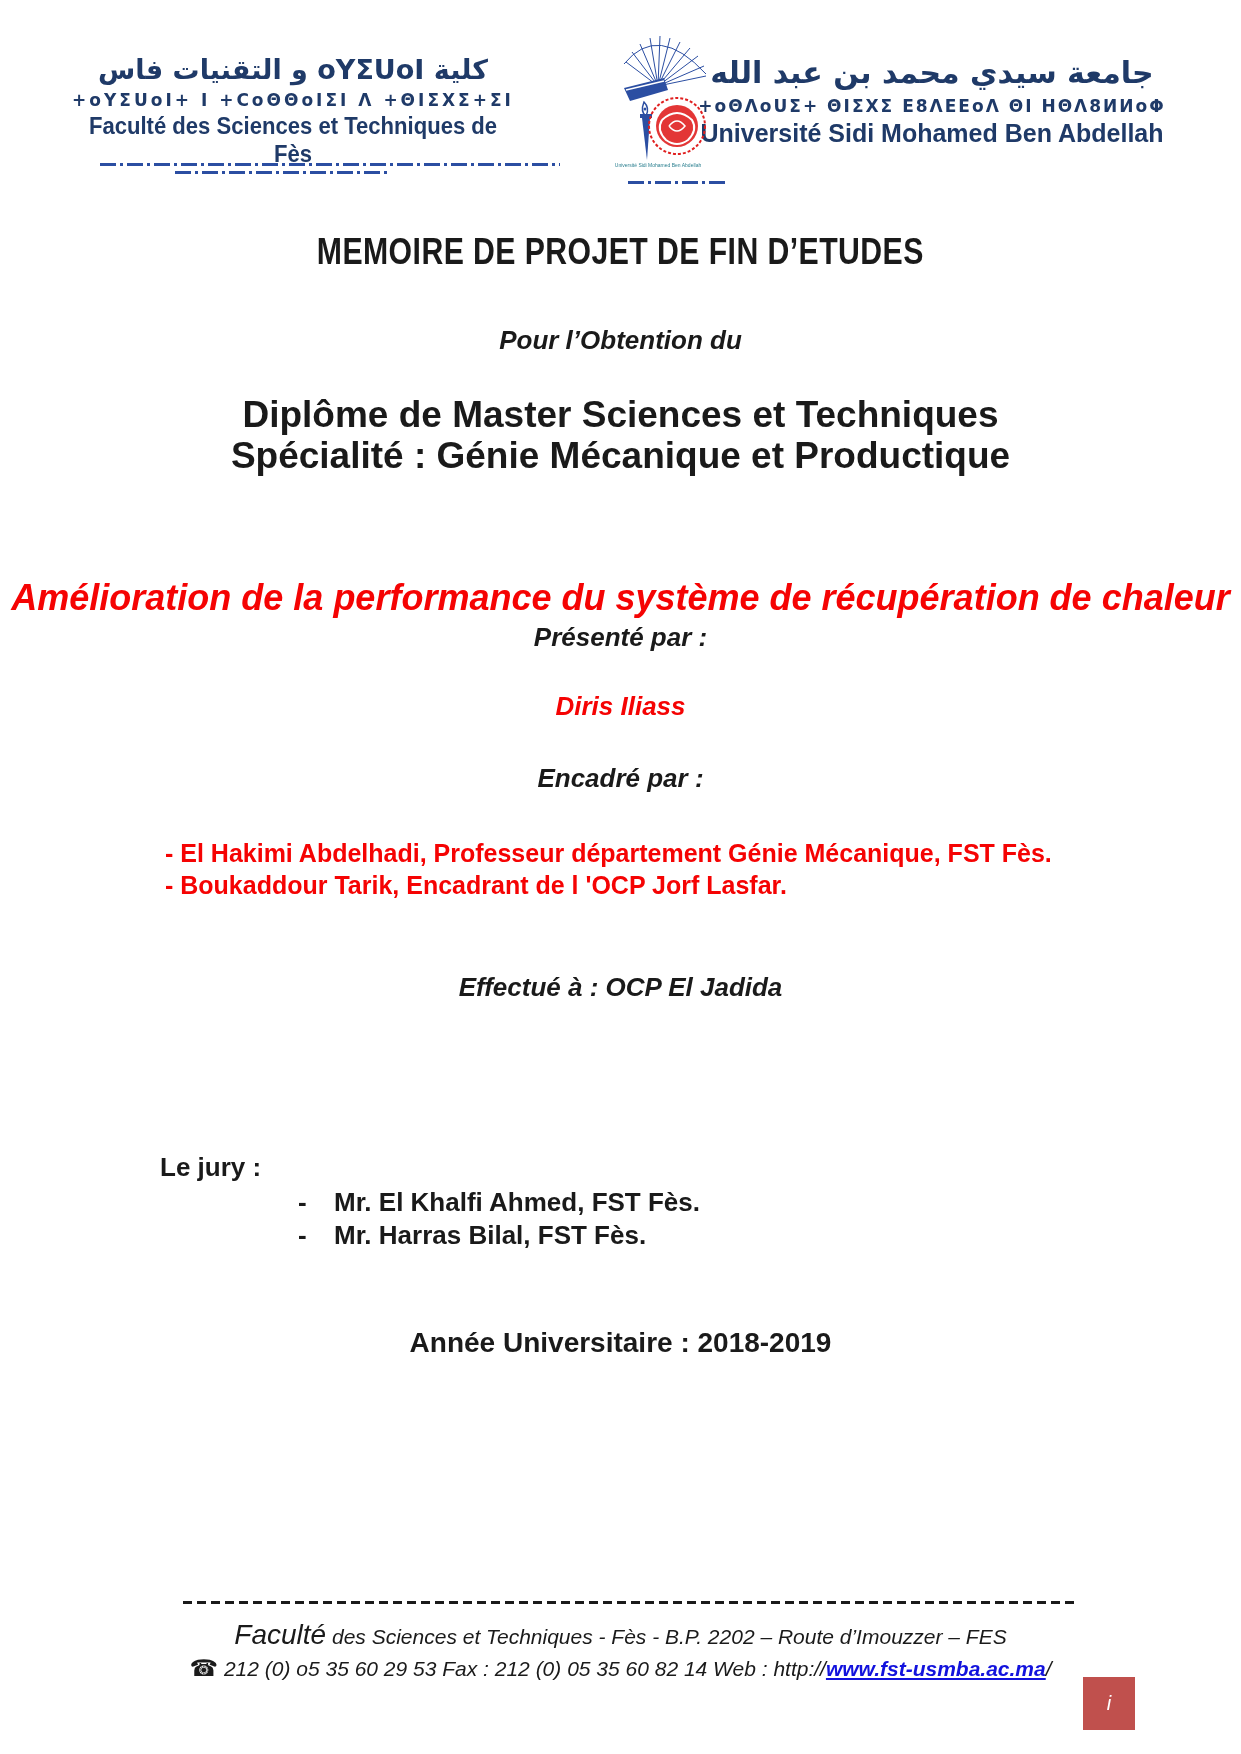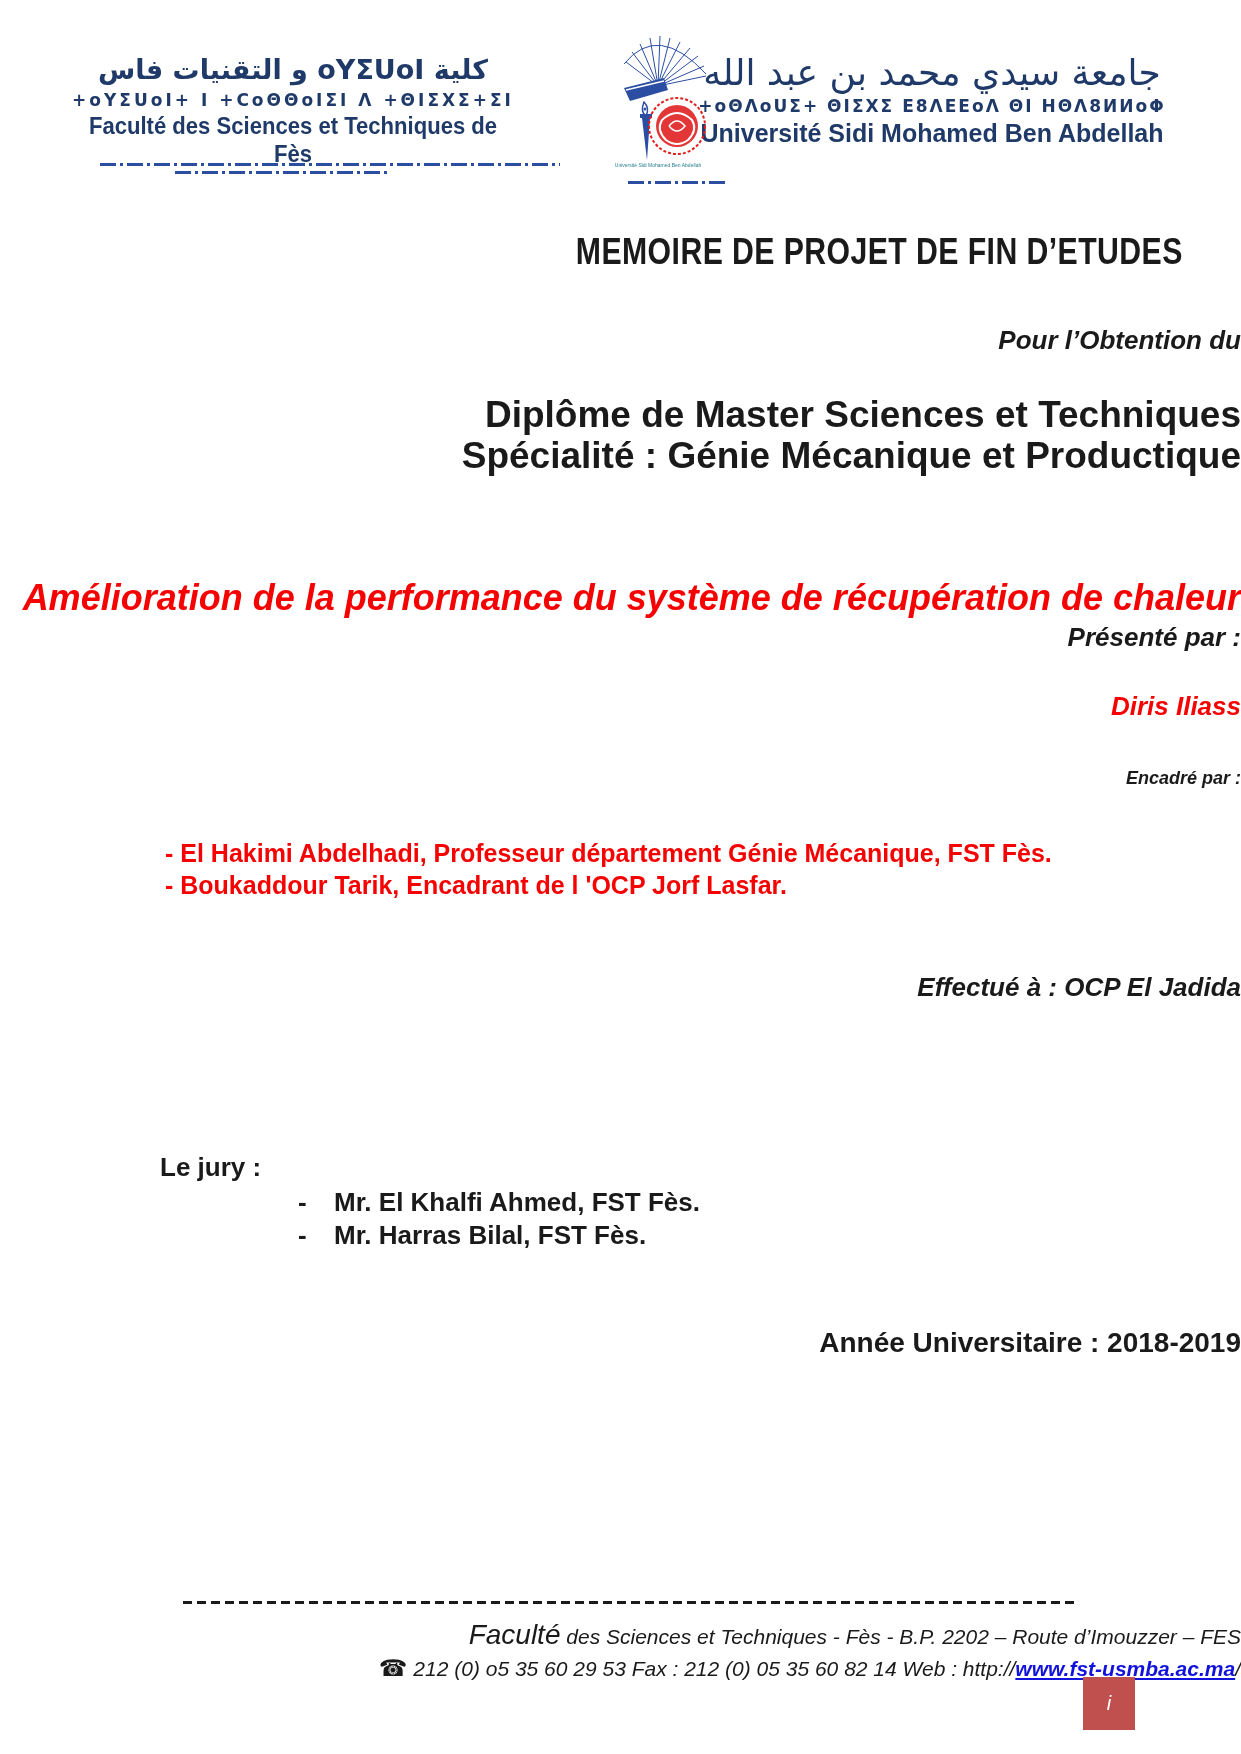--- a/index.html
+++ b/index.html
@@ -2,51 +2,51 @@
 <html><head>
 <meta charset="utf-8">
 <style>
   html,body{margin:0;padding:0;background:#888;}
   .page{
     position:relative;width:1241px;height:1754px;margin:0 auto;
     background:#ffffff;overflow:hidden;
     font-family:"Liberation Sans",sans-serif;color:#1a1a1a;
   }
   .abs{position:absolute;}
-  .ctr{left:0;right:0;text-align:right;}
+  .ctr{left:0;right:0;text-align:center;}
   .navy{color:#1f3a68;}
   .red{color:#f50303;}
   .squeeze{transform:scaleX(.84);transform-origin:50% 50%;}
   .squeeze90{transform:scaleX(.92);transform-origin:50% 50%;}
 
   
   .hdr-left{left:62px;top:52px;width:462px;text-align:center;}
   .hdr-right{left:678px;top:52px;width:508px;text-align:center;}
   .hdr-arabic-l{font-size:27px;line-height:36px;font-weight:bold;direction:rtl;font-family:"DejaVu Sans",sans-serif;}
   .hdr-tif-l{font-size:17px;line-height:24px;letter-spacing:3px;font-weight:bold;font-family:"DejaVu Sans",sans-serif;}
   .hdr-fr-l{font-size:24px;line-height:28px;font-weight:bold;}
-  .hdr-arabic-r{font-size:36px;line-height:42px;font-weight:normal;direction:rtl;font-family:"DejaVu Sans",sans-serif;}
+  .hdr-arabic-r{font-size:30px;line-height:42px;font-weight:bold;direction:rtl;font-family:"DejaVu Sans",sans-serif;}
   .hdr-tif-r{font-size:17px;line-height:24px;letter-spacing:2px;font-weight:bold;font-family:"DejaVu Sans",sans-serif;}
   .hdr-fr-r{font-size:25px;line-height:30px;font-weight:bold;}
 
   .dashdot{height:3px;background:repeating-linear-gradient(90deg,#2b4ea2 0 16px,transparent 16px 20px,#2b4ea2 20px 23px,transparent 23px 27px);}
   .line1{left:100px;top:163px;width:460px;}
   .line2{left:175px;top:171px;width:215px;}
   .line3{left:628px;top:181px;width:100px;}
 
   .logo{left:606px;top:26px;width:104px;height:146px;}
 
   
   .memoire{top:230px;font-size:36px;line-height:44px;font-weight:bold;letter-spacing:.5px;}
   .pour{top:324px;font-size:26px;line-height:32px;font-weight:bold;font-style:italic;}
   .diplome{top:394px;font-size:37px;line-height:41px;font-weight:bold;}
   .subject{top:540px;font-size:36px;line-height:36px;font-weight:bold;font-style:italic;margin-top:40px;}
   .presente{top:621px;font-size:26px;line-height:32px;font-weight:bold;font-style:italic;}
   .author{top:690px;font-size:26px;line-height:32px;font-weight:bold;font-style:italic;}
-  .encadre{top:762px;font-size:18px;line-height:32px;font-weight:bold;font-style:italic;}
+  .encadre{top:762px;font-size:26px;line-height:32px;font-weight:bold;font-style:italic;}
   .supervisors{left:147px;top:837px;width:1000px;font-size:25px;line-height:32px;font-weight:bold;text-align:left;margin-left:18px;}
   .effectue{top:971px;font-size:26px;line-height:32px;font-weight:bold;font-style:italic;}
   .soutenu{top:1042px;font-size:26px;line-height:32px;font-weight:bold;font-style:italic;}
 
   .jury-label{left:147px;top:1151px;font-size:26px;line-height:32px;font-weight:bold;margin-left:13px;}
   .jury-list{left:298px;top:1186px;font-size:26px;line-height:33px;font-weight:bold;}
   .jury-row{display:flex;align-items:baseline;}
   .jury-dash{width:36px;}
   .annee{top:1326px;font-size:28px;line-height:34px;font-weight:bold;}
 

